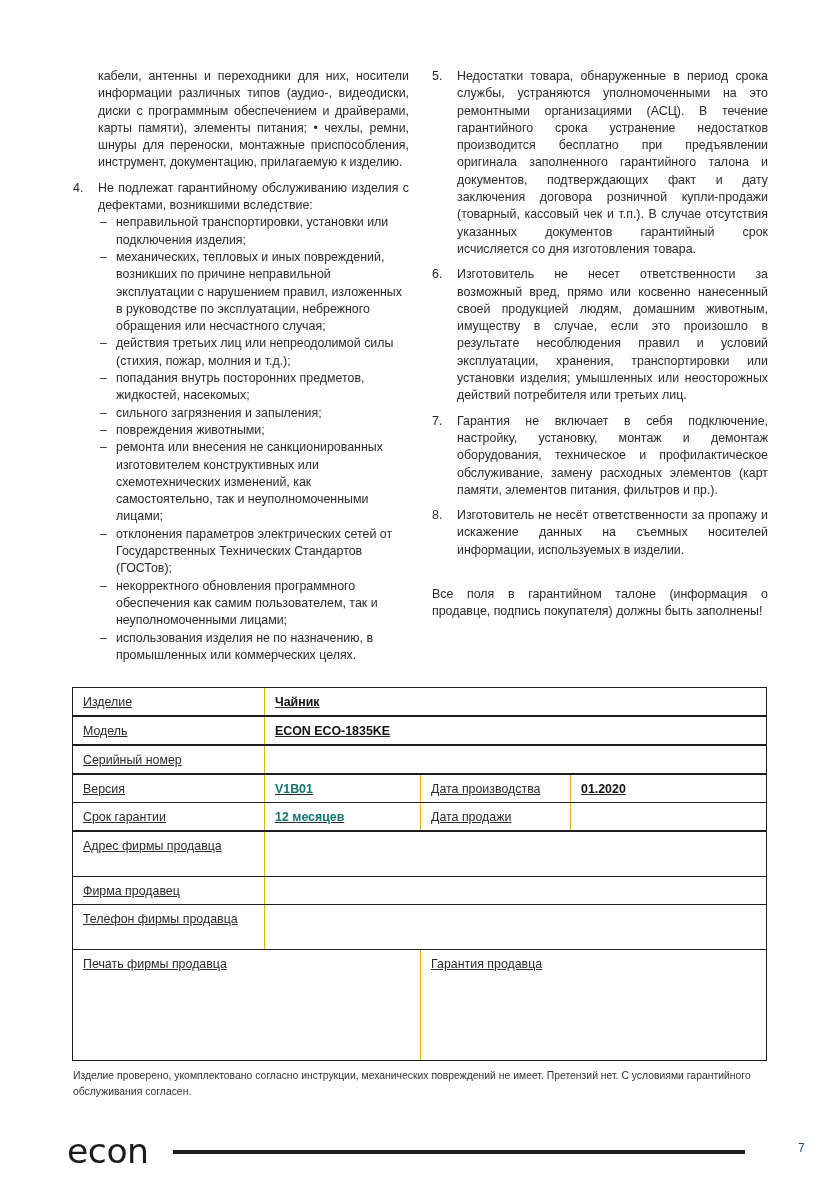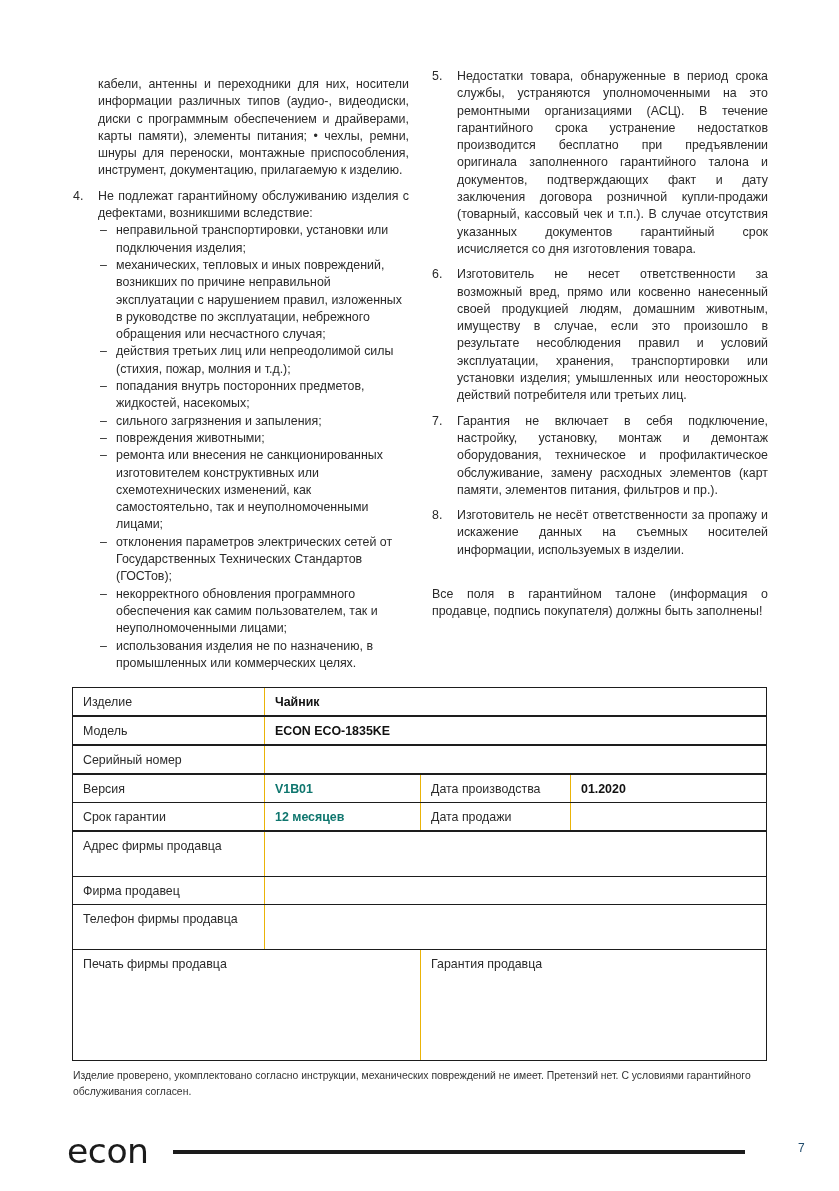--- a/index.html
+++ b/index.html
@@ -13,40 +13,41 @@
   .col {
     position: absolute;
     top: 68px;
     font-size: 12.4px;
     line-height: 17.3px;
   }
   .col-left { left: 73px; width: 336px; }
   .col-right { left: 432px; width: 336px; }
 
   .text-block { text-align: justify; }
-  .indent { padding-left: 25px; margin-top: 8px; }
+  .indent { padding-left: 25px; }
 
   .num-item { position: relative; padding-left: 25px; text-align: justify; }
   .num-item .num { position: absolute; left: 0; top: 0; }
   .num-item + .num-item { margin-top: 8px; }
   .col-left .num-item { margin-top: 8px; }
 
   .dash-list { list-style: none; margin-left: 0; padding-left: 0; margin-top: 0; }
   .dash-list li { position: relative; padding-left: 18px; text-align: left; }
   .dash-list li .dash { position: absolute; left: 2px; top: 0; }
 
   .note-final { margin-top: 27px; text-align: justify; }
 
   
   .warranty-table {
     position: absolute;
     left: 72px;
     top: 687px;
     width: 695px;
     border: 1.5px solid #1d1d1d;
+    text-decoration: underline;
   }
   .wrow { display: flex; border-top: 2px solid #1d1d1d; }
   .wrow:first-child { border-top: none; }
   .wrow.thin-top { border-top: 1px solid #1d1d1d; }
   .wcell {
     font-size: 12.4px;
     line-height: 18px;
     padding: 5px 10px 4px 10px;
     color: #2a2a2a;
   }

